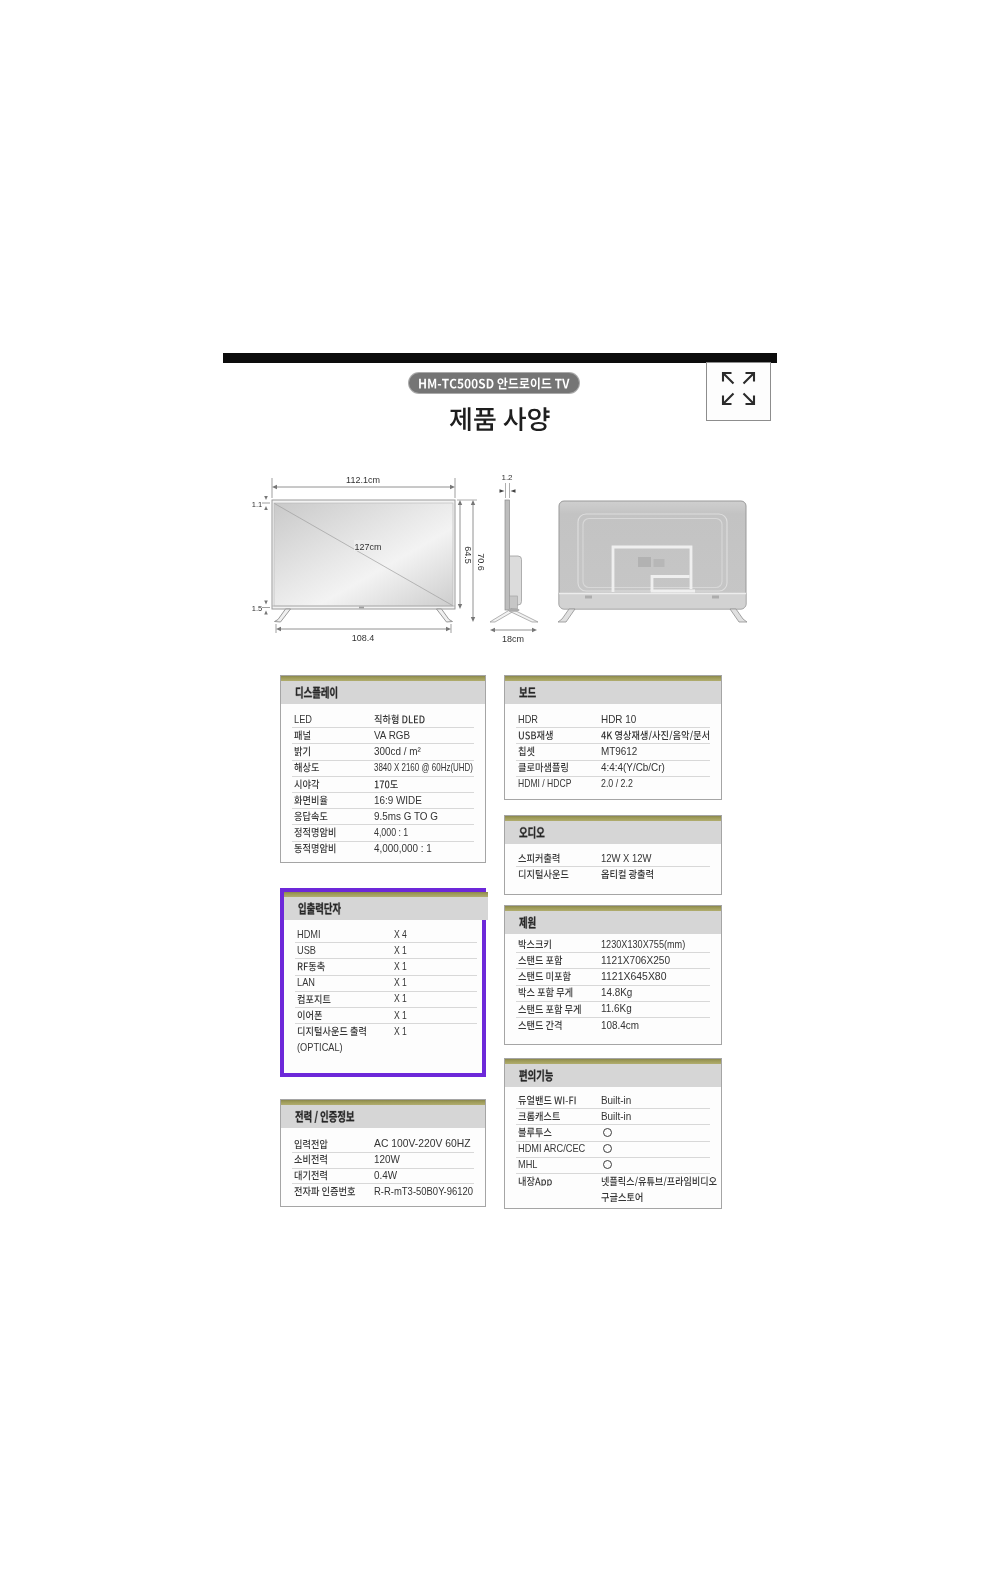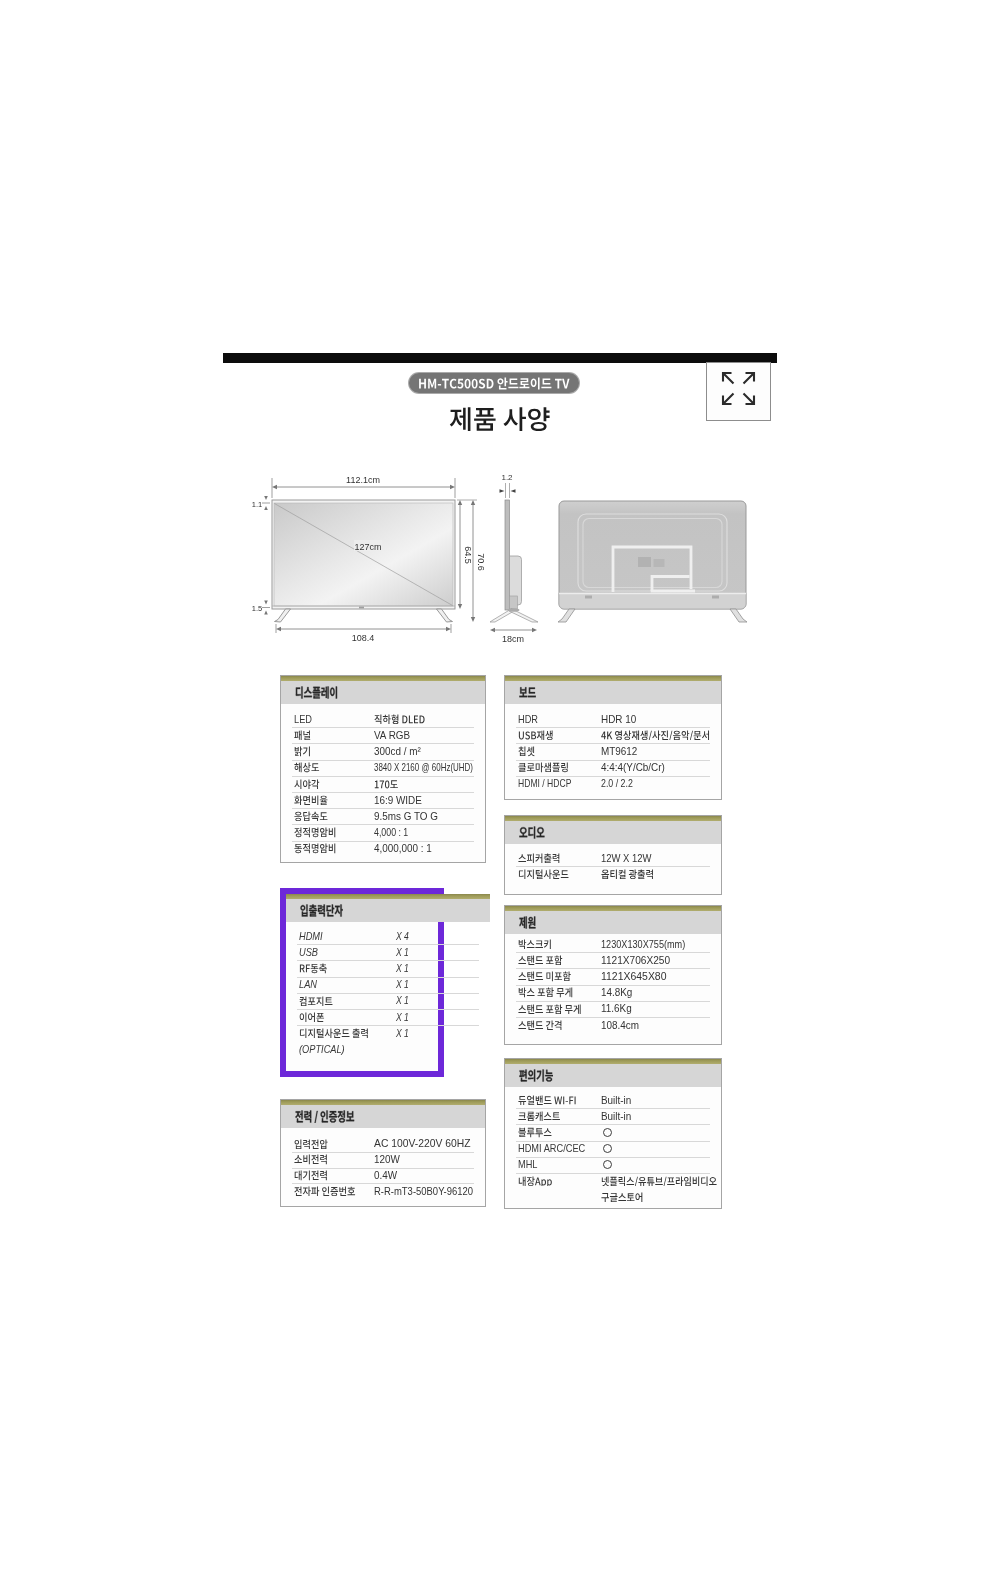--- a/index.html
+++ b/index.html
@@ -243,21 +243,21 @@
 <div class="abs" style="left:11px;top:164.6px;width:182px;height:1px;background:#d8d8d8;"></div>
 
 <div>
 <svg style="position:absolute;left:13.0px;top:167.3px" width="42.4" height="10.6" viewBox="0 -880 4600 1000" preserveAspectRatio="none">
         <path transform="scale(1,-1)" fill="#383838" d="M47 390H873V306H47ZM407 533H511V357H407ZM149 566H777V482H149ZM149 791H772V708H253V514H149ZM457 250Q605 250 688 206Q772 163 772 84Q772 4 688 -39Q605 -82 457 -82Q311 -82 227 -39Q143 4 143 84Q143 163 227 206Q311 250 457 250ZM457 169Q391 169 344 159Q297 149 272 130Q248 112 248 84Q248 56 272 36Q297 17 344 8Q391 -2 457 -2Q525 -2 572 8Q618 17 642 36Q666 56 666 84Q666 112 642 130Q618 149 572 159Q525 169 457 169Z M1189 739H1275V672Q1275 588 1244 513Q1214 438 1157 382Q1100 326 1019 297L965 380Q1019 399 1060 429Q1102 459 1131 498Q1160 538 1174 582Q1189 627 1189 672ZM1210 739H1295V673Q1295 616 1320 562Q1345 508 1393 466Q1441 423 1510 399L1458 317Q1379 344 1324 398Q1268 452 1239 523Q1210 594 1210 673ZM1459 602H1648V516H1459ZM996 774H1485V690H996ZM1108 240H1723V-83H1618V156H1108ZM1618 831H1723V286H1618Z M2324 691H2574V606H2324ZM2324 509H2577V424H2324ZM2538 831H2643V293H2538ZM1926 764H2349V351H1926ZM2247 680H2029V434H2247ZM2339 268Q2482 268 2564 222Q2647 176 2647 93Q2647 10 2564 -36Q2482 -81 2339 -81Q2196 -81 2113 -36Q2030 10 2030 93Q2030 176 2113 222Q2196 268 2339 268ZM2339 186Q2274 186 2228 176Q2183 165 2159 144Q2135 124 2135 93Q2135 63 2159 42Q2183 21 2228 10Q2274 0 2339 0Q2404 0 2449 10Q2494 21 2518 42Q2543 63 2543 93Q2543 124 2518 144Q2494 165 2449 176Q2404 186 2339 186Z M3415 831H3519V308H3415ZM3491 617H3648V531H3491ZM2936 266H3519V-71H2936ZM3417 182H3039V12H3417ZM3060 779Q3130 779 3185 751Q3240 723 3272 674Q3303 625 3303 561Q3303 497 3272 448Q3240 399 3185 371Q3130 343 3060 343Q2991 343 2936 371Q2881 399 2850 448Q2818 497 2818 561Q2818 625 2850 674Q2881 723 2936 751Q2991 779 3060 779ZM3061 691Q3020 691 2988 675Q2957 659 2938 630Q2920 600 2920 561Q2920 521 2938 492Q2957 463 2988 447Q3020 431 3061 431Q3101 431 3133 447Q3165 463 3183 492Q3201 521 3201 561Q3201 600 3183 630Q3165 659 3133 675Q3101 691 3061 691Z M4373 832H4478V-84H4373ZM3775 757H3879V524H4110V757H4214V133H3775ZM3879 442V218H4110V442Z"></path>
       </svg>
 <span class="lat" style="left:93px;top:166.2px;font-size:11px;line-height:13px;color:#333;transform:scaleX(0.9);transform-origin:0 50%">4,000,000 : 1</span>
 </div>
 </div>
 
-<div class="abs" style="left:280px;top:888px;width:164px;height:189px;background:#fdfdfd;border:6px solid #6d28d9;box-sizing:border-box;font-style:italic;">
+<div class="abs" style="left:280px;top:888px;width:206px;height:189px;background:#fdfdfd;border:4px solid #6d28d9;box-sizing:border-box;">
 
 <div class="abs" style="left:0;top:0;width:204px;height:5px;background:linear-gradient(180deg,#8a874c 0%,#9d9a58 35%,#b1ad6e 100%);"></div>
 
 <div class="abs" style="left:0;top:5px;width:204px;height:23px;background:#d6d6d6;"></div>
 <svg style="position:absolute;left:14.0px;top:10.1px" width="43.1" height="13.0" viewBox="0 -880 4600 1000" preserveAspectRatio="none">
       <path transform="scale(1,-1)" fill="#2a2a2a" stroke="#2a2a2a" stroke-width="26" d="M677 837H810V340H677ZM195 299H326V213H678V299H810V-79H195ZM326 111V27H678V111ZM306 799Q378 799 435 771Q492 743 525 694Q558 645 558 581Q558 517 525 468Q492 418 435 390Q378 362 306 362Q234 362 177 390Q120 418 87 468Q54 517 54 581Q54 645 87 694Q120 743 177 771Q234 799 306 799ZM306 690Q271 690 243 677Q215 664 200 640Q184 615 184 581Q184 546 200 522Q215 497 243 484Q271 472 306 472Q341 472 368 484Q396 497 412 522Q428 546 428 581Q428 615 412 640Q396 664 368 677Q341 690 306 690Z M1313 366H1445V233H1313ZM963 444H1796V347H963ZM1312 838H1445V727H1312ZM1304 721H1421V702Q1421 652 1396 612Q1371 571 1322 540Q1273 510 1200 492Q1127 473 1031 468L994 566Q1079 570 1138 582Q1197 595 1234 614Q1270 632 1287 655Q1304 678 1304 702ZM1336 721H1453V702Q1453 678 1470 655Q1486 632 1523 614Q1560 595 1620 582Q1679 570 1763 566L1726 468Q1630 473 1557 492Q1484 510 1435 540Q1386 571 1361 612Q1336 652 1336 702ZM1040 766H1717V669H1040ZM1056 291H1696V62H1189V-26H1057V151H1565V196H1056ZM1057 14H1721V-83H1057Z M1916 397H1986Q2073 397 2136 398Q2198 400 2250 405Q2302 410 2353 419L2367 313Q2326 306 2286 301Q2247 296 2202 294Q2158 292 2106 291Q2053 290 1986 290H1916ZM1914 785H2321V493H2048V326H1916V592H2190V679H1914ZM2522 837H2656V266H2522ZM2374 709H2547V603H2374ZM2374 512H2547V406H2374ZM2021 224H2656V-89H2522V119H2021Z M3396 837H3529V168H3396ZM3492 585H3652V476H3492ZM2835 426H2912Q3013 426 3084 428Q3156 431 3212 437Q3269 443 3324 455L3337 350Q3281 337 3222 330Q3164 324 3090 322Q3016 319 2912 319H2835ZM2835 764H3250V658H2968V370H2835ZM2932 34H3562V-73H2932ZM2932 239H3066V-20H2932Z M3928 691H4033V587Q4033 510 4016 433Q4000 356 3968 288Q3936 221 3888 168Q3839 115 3775 85L3700 190Q3758 217 3800 261Q3843 305 3872 359Q3900 413 3914 472Q3928 530 3928 587ZM3956 691H4061V587Q4061 535 4075 480Q4089 425 4116 374Q4144 323 4186 282Q4229 240 4286 214L4212 108Q4148 138 4100 188Q4053 239 4020 304Q3988 368 3972 440Q3956 513 3956 587ZM3736 749H4245V639H3736ZM4312 837H4446V-89H4312ZM4417 484H4580V375H4417Z"></path>
     </svg>
 
 <div>
 <span class="lat" style="left:13px;top:35.6px;font-size:11px;line-height:13px;color:#383838;transform:scaleX(0.84);transform-origin:0 50%">HDMI</span>

